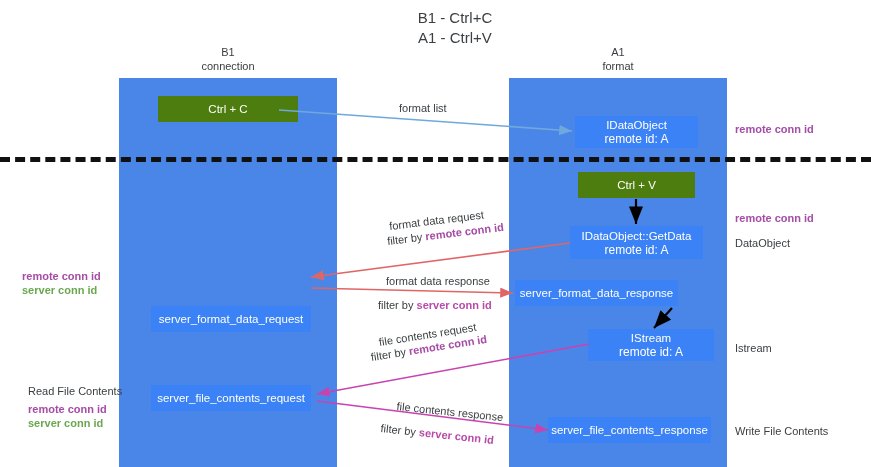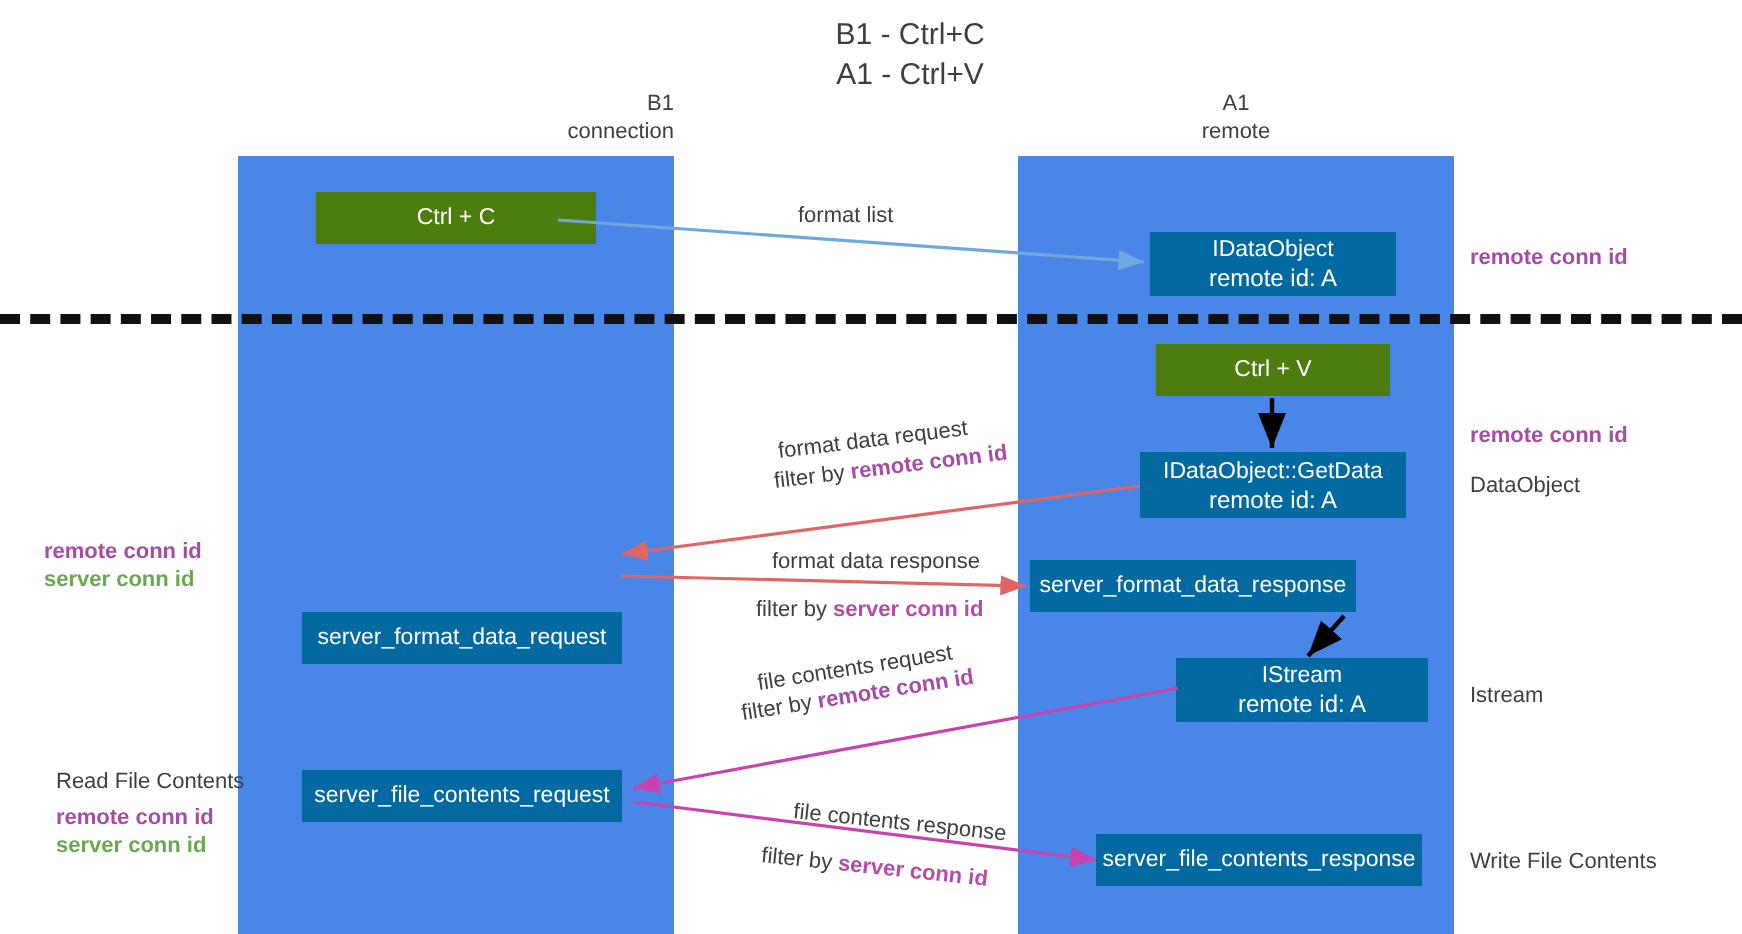--- a/index.html
+++ b/index.html
@@ -27,21 +27,21 @@
 
   
   .lane-header {
     position: absolute;
     text-align: center;
     font-size: 11px;
     color: #3c4043;
     line-height: 14px;
     width: 218px;
   }
-  #hdr-b1 { left: 119px; top: 45px; text-align: right; }
+  #hdr-b1 { left: 119px; top: 45px; }
   #hdr-a1 { left: 509px; top: 45px; }
 
   
   #title {
     position: absolute;
     left: 0; top: 8px;
     width: 871px;
     text-align: center;
     font-size: 15px;
     color: #3c4043;
@@ -57,21 +57,21 @@
     flex-direction: column;
     align-items: center;
     justify-content: center;
     text-align: center;
     color: #ffffff;
     font-size: 11.5px;
     line-height: 14px;
     z-index: 4;
   }
   .box.green  { background: #4d7c0f; }
-  .box.orange { background: #0369a1; }
+  .box.orange { background: #3b82f6; }
   .box .l2 { font-size: 12px; }
 
   
   #divider {
     position: absolute;
     left: 0; top: 157px;
     width: 871px; height: 0;
     border-top: 5px dashed #111111;
     z-index: 9;
   }
@@ -111,21 +111,21 @@
     <div>B1 - Ctrl+C</div>
     <div>A1 - Ctrl+V</div>
   </div>
 
   <div class="lane-header" id="hdr-b1">
     <div>B1</div>
     <div>connection</div>
   </div>
   <div class="lane-header" id="hdr-a1">
     <div>A1</div>
-    <div>remote</div>
+    <div>format</div>
   </div>
 
   <div class="lane" id="lane-b1"></div>
   <div class="lane" id="lane-a1"></div>
 
   <svg id="arrows" viewBox="0 0 871 467">
     <defs>
       <marker id="ah-blue" markerWidth="9" markerHeight="9" refX="8" refY="3.2" orient="auto">
         <path d="M0,0 L8,3.2 L0,6.4 z" fill="#6fa8dc"></path>
       </marker>

